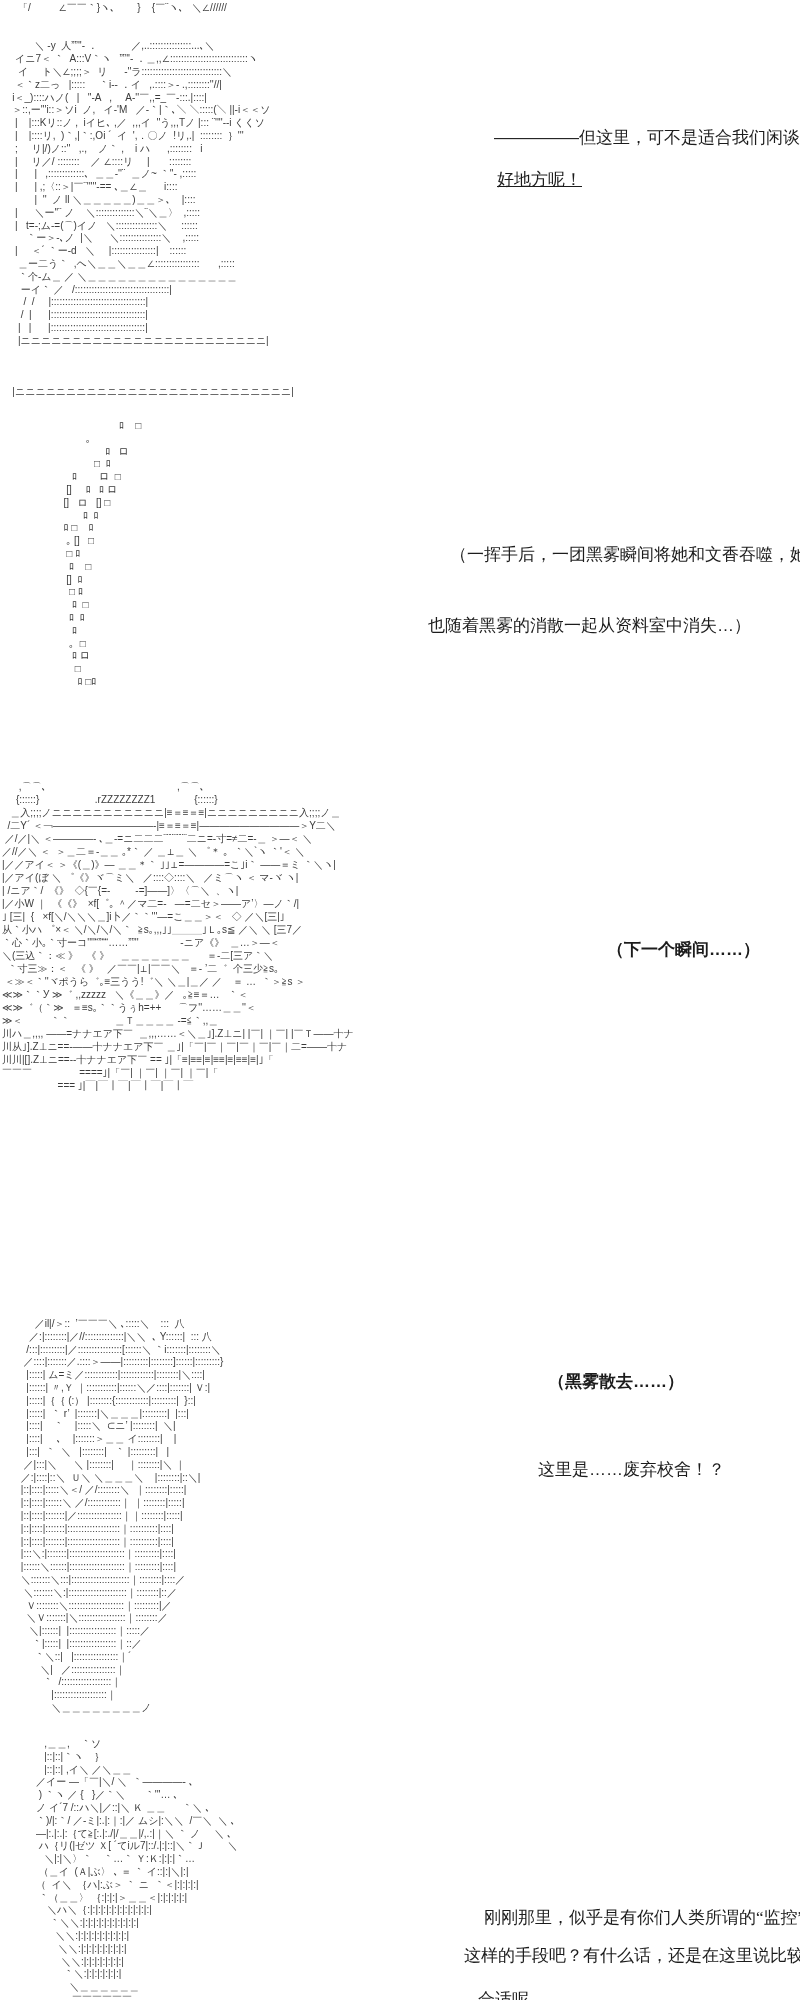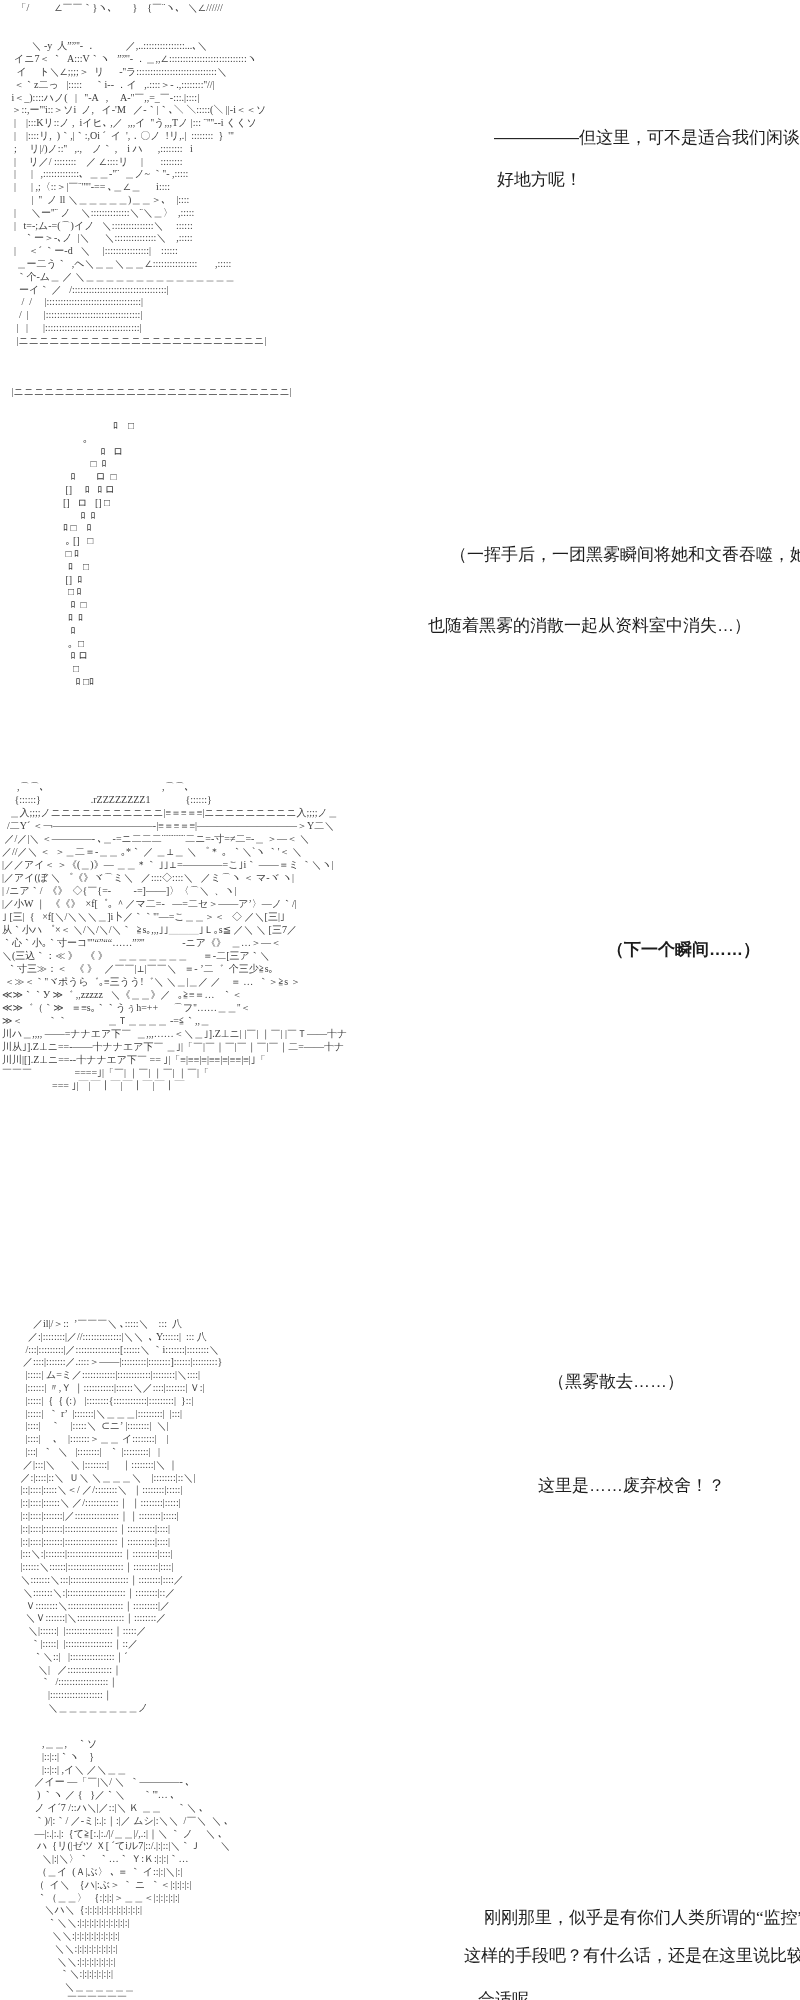--- a/index.html
+++ b/index.html
@@ -5,21 +5,21 @@
   * { margin:0; padding:0; box-sizing:border-box; }
   html,body { background:#ffffff; }
   body {
     width:800px; height:2000px;
     position:relative; overflow:hidden;
     font-family:"Liberation Sans", sans-serif;
     color:#222222;
   }
   .aa {
     position:absolute;
-    font-family:Liberation Serif, serif;
+    font-family:Liberation Sans, sans-serif;
     font-size:10px;
     line-height:12.8px;
     color:#3a3a3a;
     white-space:pre;
     letter-spacing:0px;
   }
   .dialogue-line {
     position:absolute;
     font-size:17px;
     color:#1c1c1c;
@@ -58,21 +58,21 @@
        /  /     |::::::::::::::::::::::::::::::::::|
       /  |      |::::::::::::::::::::::::::::::::::|
      |   |      |::::::::::::::::::::::::::::::::::|
      |ニニニニニニニニニニニニニニニニニニニニニニニニ|
 
 
 
    |ニニニニニニニニニニニニニニニニニニニニニニニニニニニ|</pre>
 
   <div class="dialogue-line" style="left:494px; top:126px;">―――――但这里，可不是适合我们闲谈的</div>
-  <div class="dialogue-line" style="left:497px; top:168px;">好地方呢！</div>
+  <div class="dialogue-line" style="left:497px; top:168px;text-decoration:underline;">好地方呢！</div>
 
   <pre class="aa" style="left:58px; top:420px;">                      ﾛ    □
           ｡
                  ﾛ   ロ
              □  ﾛ
      ﾛ        ロ  □
    []     ﾛ   ﾛ ロ
   []   ロ   [] □
          ﾛ  ﾛ
   ﾛ □    ﾛ
@@ -144,22 +144,22 @@
    Ｖ::::::::＼::::::::::::::::::::｜:::::::::|／
    ＼Ｖ:::::::|＼:::::::::::::::::｜::::::::／
     ＼|::::::|  |:::::::::::::::::｜:::::／
      ｀|:::::|  |:::::::::::::::::｜::／
       ｀＼::|   |::::::::::::::::｜´
         ＼|   ／::::::::::::::::｜
          ｀  /::::::::::::::::::｜
             |:::::::::::::::::::｜
             ＼＿＿＿＿＿＿＿＿ノ</pre>
 
-  <div class="dialogue-line" style="left:548px; top:1370px;">（黑雾散去……）</div>
-  <div class="dialogue-line" style="left:538px; top:1458px;margin-top:16px;">这里是……废弃校舍！？</div>
+  <div class="dialogue-line" style="left:548px; top:1370px;font-weight:bold;">（黑雾散去……）</div>
+  <div class="dialogue-line" style="left:538px; top:1458px;">这里是……废弃校舍！？</div>
 
   <pre class="aa" style="left:22px; top:1738px;">        ,＿＿,    ｀ソ
         |::|::|｀ヽ    ｝
         |::|::| ,イ＼ ／＼＿＿
      ／イー ―「￣|＼/ ＼  ｀――――‐ ､
       ) ｀ヽ ／ {   }／｀＼       ｀'''… ､
      ノ イ´7 /::ハ＼|／::|＼ Ｋ ＿＿      ｀＼ ､
      ｀)/|:｀/ ／‐ミ|:.|:｜:|／ ムシ|:＼＼  /￣＼  ＼ ､
      ―|:.|:.|:｛て≧[:.|:./|/＿＿|/,.:|｜＼ ｀ ノ     ＼ ､
       ハ｛リ(|ゼツ Ｘ[ ´てiル7|::/.|:|::|＼｀Ｊ        ＼

